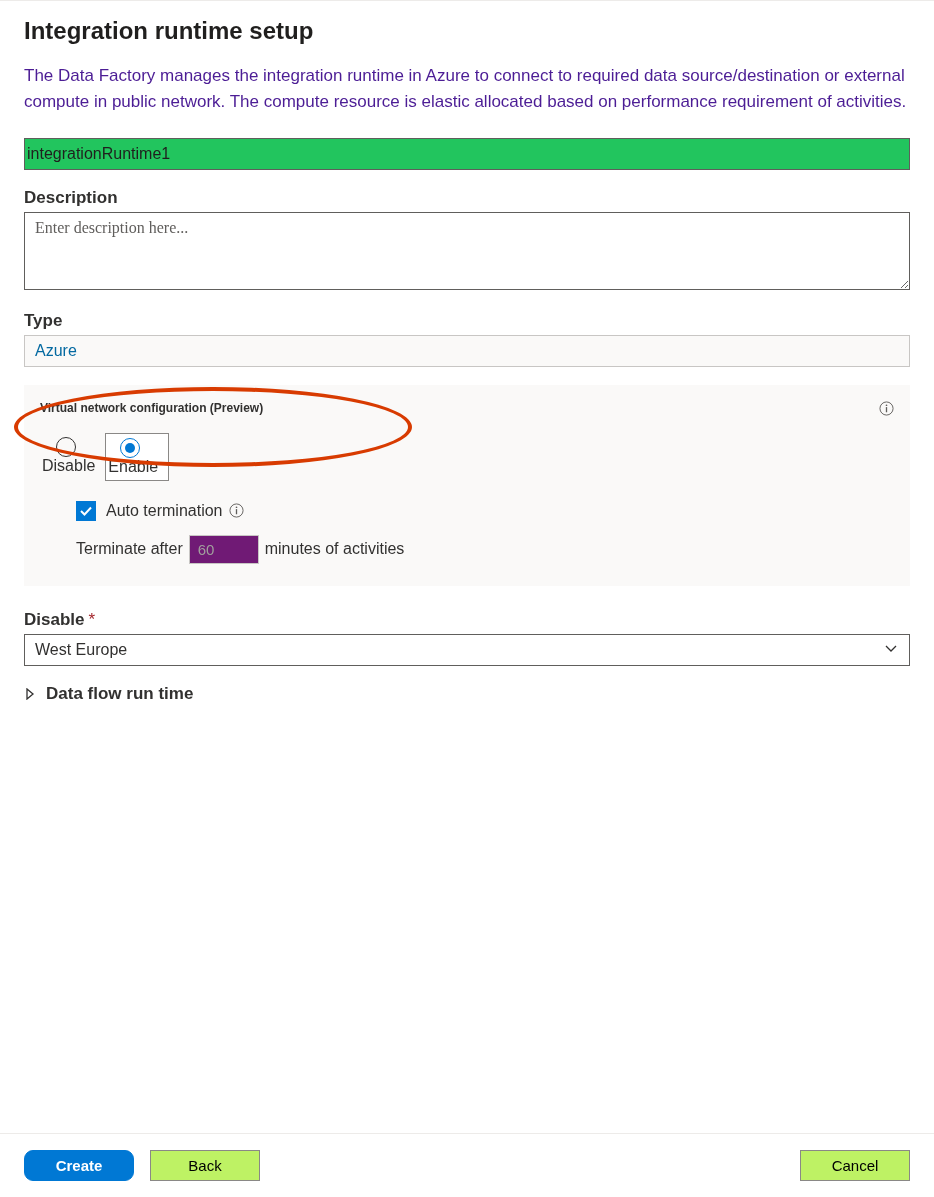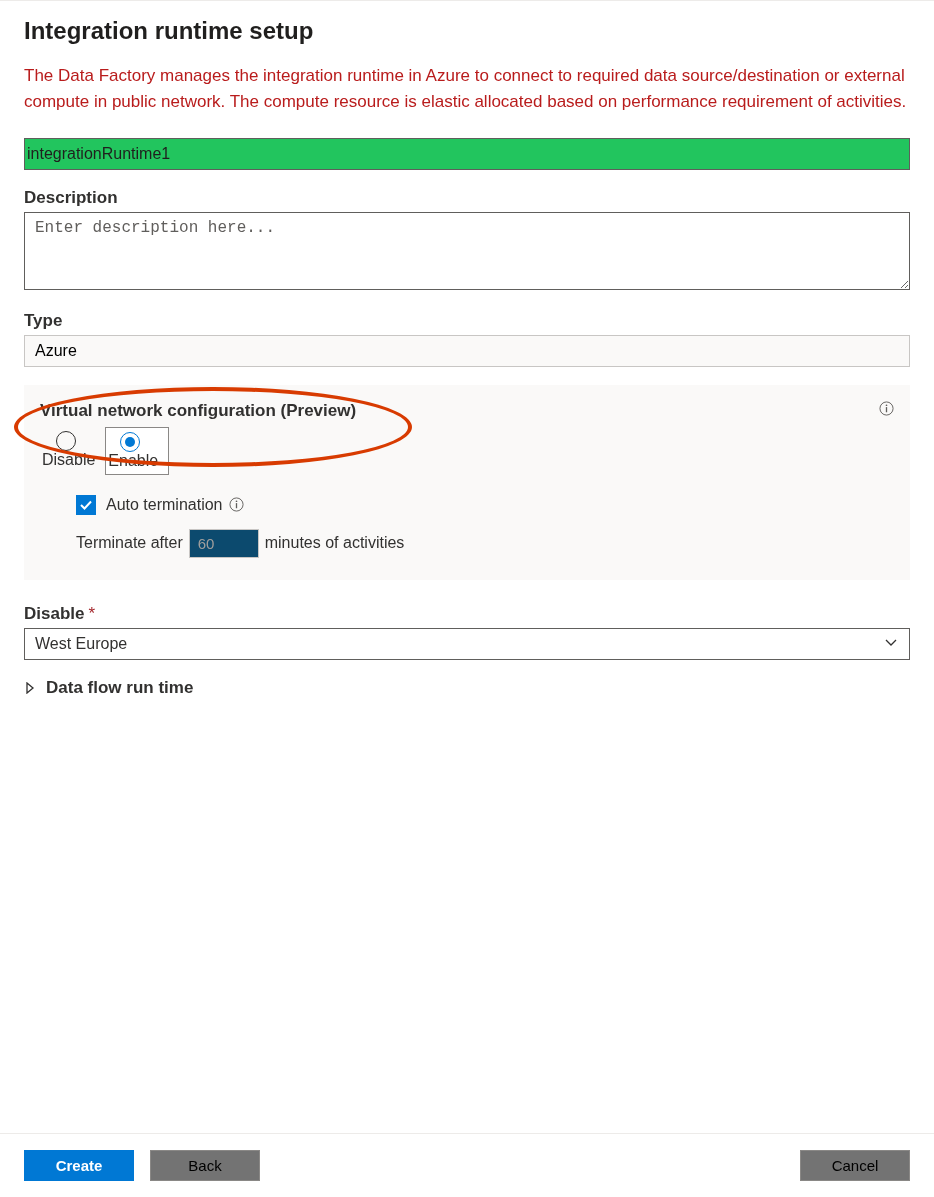--- a/index.html
+++ b/index.html
@@ -19,21 +19,21 @@
   }
   .page-title {
     font-size: 24px;
     font-weight: 600;
     margin: 4px 0 18px 0;
     color: #201f1e;
   }
   .description-text {
     font-size: 17px;
     line-height: 1.55;
-    color: #b91c1c;
+    color: #4c1d95;
     margin-bottom: 22px;
   }
   .field-group {
     margin-bottom: 18px;
   }
   .field-label {
     display: flex;
     align-items: center;
     justify-content: space-between;
     font-size: 17px;
@@ -55,44 +55,44 @@
     color: #201f1e;
     font-family: inherit;
   }
   .text-area {
     width: 100%;
     height: 78px;
     padding: 6px 10px;
     font-size: 16px;
     border: 1px solid #605e5c;
     background: #ffffff;
-    font-family: Liberation Mono, monospace;
+    font-family: Liberation Serif, serif;
     resize: both;
   }
   .text-area::placeholder { color: #605e5c; }
   .readonly-input {
     width: 100%;
     padding: 6px 10px;
     font-size: 16px;
     border: 1px solid #c8c6c4;
     background: #faf9f8;
-    color: #000000;
+    color: #0369a1;
   }
   .vnet-section {
     background: #faf9f8;
     padding: 16px 16px 22px 16px;
     margin-bottom: 24px;
     position: relative;
   }
   .vnet-header {
     display: flex;
     justify-content: space-between;
-    font-size: 17px;
-    font-weight: 600;
-    margin-bottom: 6px;
+    font-size: 12px;
+    font-weight: 600;
+    margin-bottom: 16px;
   }
   .radio-row {
     display: flex;
     gap: 0;
     margin-bottom: 20px;
   }
   .radio-option {
     display: flex;
     align-items: center;
     padding: 4px 10px 4px 2px;
@@ -136,21 +136,21 @@
   .terminate-row {
     display: flex;
     align-items: center;
     font-size: 16px;
     gap: 6px;
   }
   .small-num-input {
     width: 70px;
     padding: 5px 8px;
     border: 1px solid #c8c6c4;
-    background: #0c4a6e;
+    background: #701a75;
     color: #a19f9d;
     font-size: 15px;
     text-align: left;
   }
   .select-wrap {
     position: relative;
     width: 100%;
   }
   .select-input {
     width: 100%;
@@ -193,30 +193,31 @@
     padding: 16px 24px;
     display: flex;
     justify-content: space-between;
   }
   .footer-left { display: flex; gap: 16px; }
   .btn {
     min-width: 110px;
     padding: 6px 20px;
     font-size: 15px;
     border: 1px solid #8a8886;
-    background: #737373;
+    background: #bef264;
     cursor: pointer;
     font-family: inherit;
     text-align: center;
   }
   .btn.primary {
     background: #0078d4;
     border-color: #0078d4;
     color: #ffffff;
     font-weight: 600;
+    border-radius: 9px;
   }
   .inline-info {
     margin-left: 6px;
     display:inline-flex;
     vertical-align: middle;
   }
 </style>
 </head>
 <body>
 

